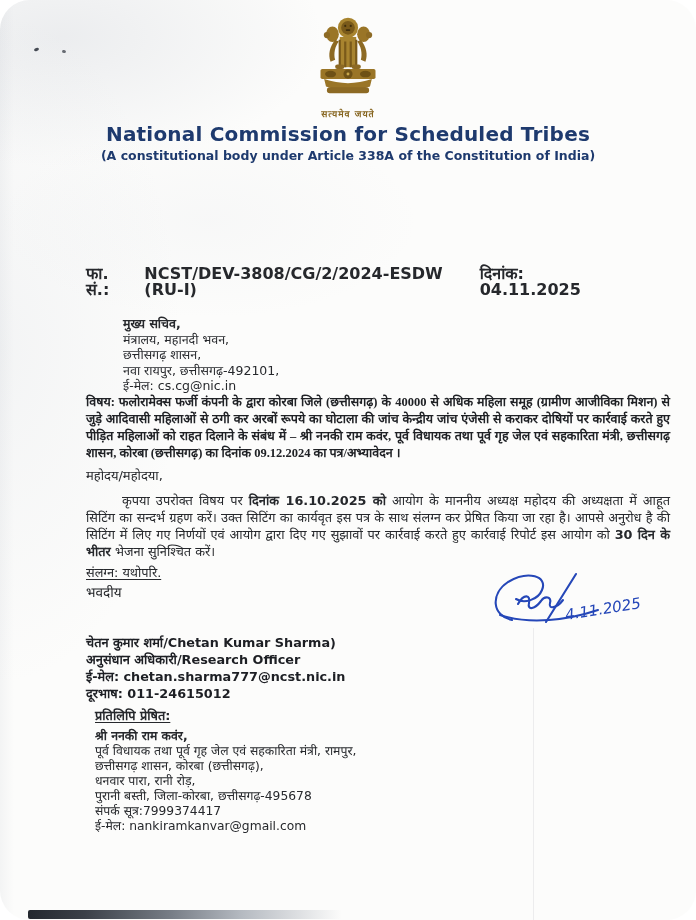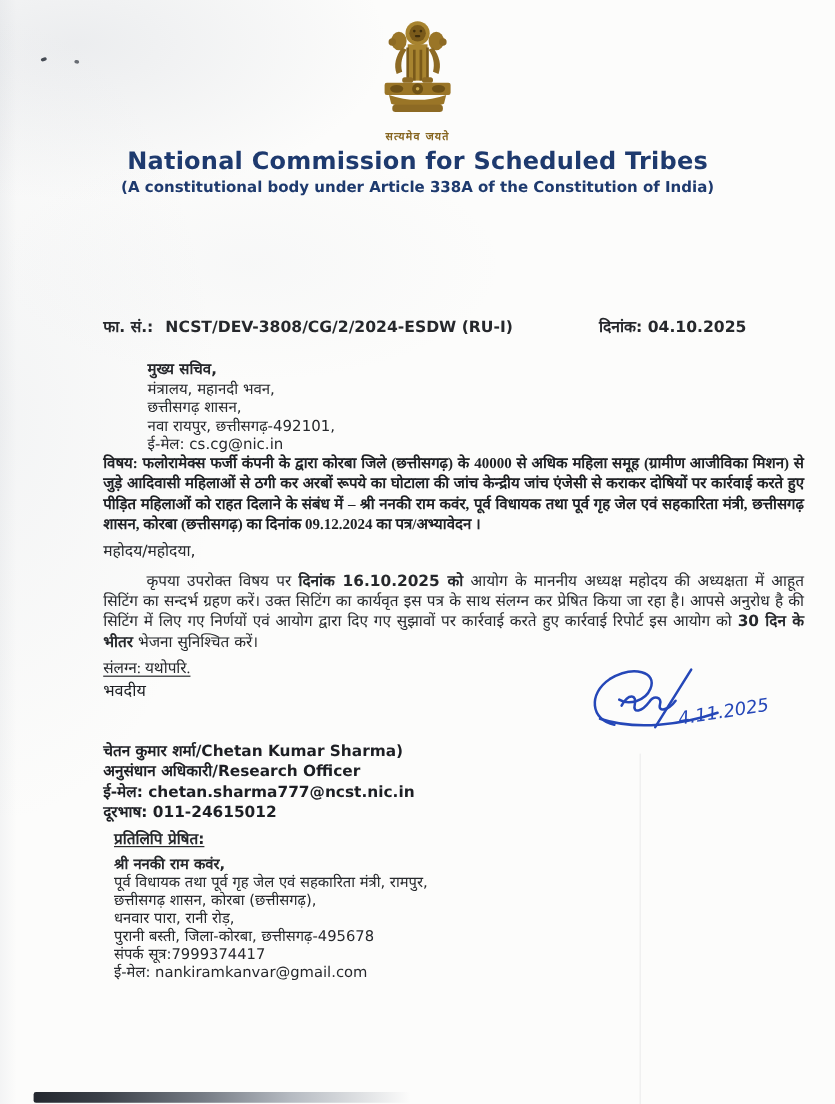--- a/index.html
+++ b/index.html
@@ -4,41 +4,42 @@
 <style>
   html,body{margin:0;padding:0;}
   .page{
     position:relative;width:696px;height:920px;overflow:hidden;
     font-family:"DejaVu Sans",sans-serif;color:#26282c;
     background:
       radial-gradient(420px 210px at 9% 4%, rgba(170,177,190,0.20), rgba(170,177,190,0) 62%),
       radial-gradient(260px 480px at 0% 38%, rgba(185,192,204,0.13), rgba(185,192,204,0) 70%),
       radial-gradient(300px 140px at 30% 24%, rgba(190,196,206,0.08), rgba(190,196,206,0) 70%),
       #fcfcfb;
+    border-radius: 30px;
   }
   
   .emblem-wrap{position:absolute;top:14px;left:50%;transform:translateX(-50%);width:150px;text-align:center;}
   .emblem-caption{font-size:9px;font-weight:bold;color:#86651f;margin-top:1px;letter-spacing:1px;}
   .letterhead{position:absolute;top:119px;left:0;right:0;text-align:center;}
   .org-hi{font-size:23px;font-weight:bold;color:#2a55a0;}
   .org-en{font-size:20px;font-weight:bold;color:#1e3a6e;margin-top:3px;letter-spacing:0.2px;}
   .sub-hi{font-size:12.5px;font-weight:600;color:#27457e;margin-top:7px;}
   .sub-en{font-size:12.5px;font-weight:600;color:#1e3a6e;margin-top:2px;}
   
   .letter{position:absolute;top:266px;left:86px;width:584px;font-size:13px;line-height:16px;}
-  .ref-row{display:flex;justify-content:space-between;font-weight:bold;font-size:13px;}
+  .ref-row{display:flex;justify-content:flex-start;font-weight:bold;font-size:16px;}
   .ref-left{display:flex;gap:10px;}
   .ref-date{padding-right:48px;}
   .recipient{margin-top:18px;margin-left:37px;line-height:15.5px;font-size:12.5px;}
   .recipient .r0{font-weight:bold;}
   .subject{margin-top:0;text-align:justify;font-weight:600;font-size:12.5px;line-height:17px;color:#202226;font-family:Liberation Serif, serif;}
   .salutation{margin-top:6px;font-size:13px;}
   .body-para{margin-top:8px;text-align:justify;text-indent:36px;font-size:12.8px;line-height:17px;}
   .body-para b{font-weight:700;}
-  .enclosure{margin-top:5px;text-decoration:underline;text-underline-offset:2px;font-size:12.8px;font-family:Liberation Serif, serif;}
+  .enclosure{margin-top:5px;text-decoration:underline;text-underline-offset:2px;font-size:12.8px;}
   .closing{margin-top:3px;padding-right:54px;font-size:13.5px;color:#1c1e22;}
   .sig-wrap{position:relative;height:34px;}
   .sig-wrap svg{position:absolute;right:12px;top:-32px;width:176px;height:64px;}
   .officer{text-align:left;padding-right:36px;font-weight:600;font-size:12.8px;line-height:17px;color:#1d1f24;}
   .officer .nm{font-weight:700;}
   .cc{margin-top:6px;margin-left:9px;font-size:12.3px;line-height:15px;}
   .cc-head{font-weight:bold;text-decoration:underline;text-underline-offset:2px;font-size:12.8px;}
   .cc-body{margin-top:6px;}
   .cc-body .c-name{font-weight:bold;}
   
@@ -98,21 +99,21 @@
     <div class="sub-en">(A constitutional body under Article 338A of the Constitution of India)</div>
   </div>
 
   <div class="letter">
 
     <div class="ref-row">
       <div class="ref-left">
         <span>फा. सं.:</span>
         <span>NCST/DEV-3808/CG/2/2024-ESDW (RU-I)</span>
       </div>
-      <div class="ref-date">दिनांक: 04.10.2025</div>
+      <div class="ref-date">दिनांक: 04.11.2025</div>
     </div>
 
     <div class="recipient">
       <div class="r0">मुख्य सचिव,</div>
       <div>मंत्रालय, महानदी भवन,</div>
       <div>छत्तीसगढ़ शासन,</div>
       <div>नवा रायपुर, छत्तीसगढ़-492101,</div>
       <div>ई-मेल: cs.cg@nic.in</div>
     </div>
 

